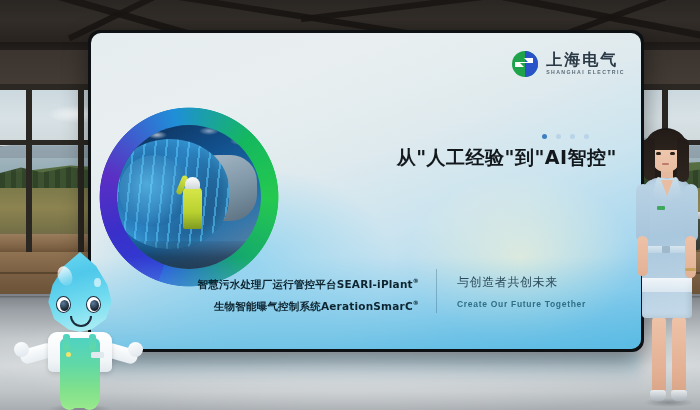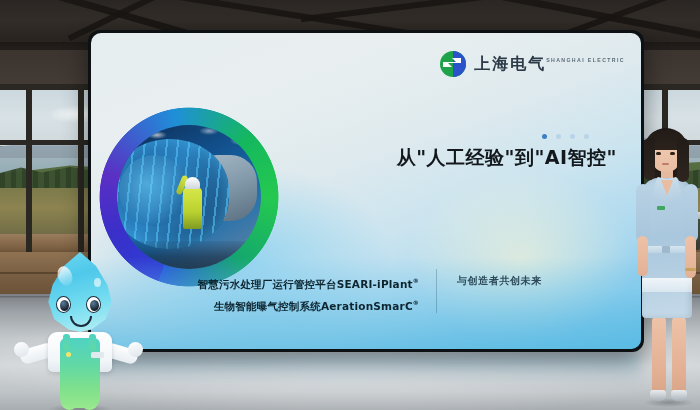--- a/index.html
+++ b/index.html
@@ -219,21 +219,21 @@
       radial-gradient(10px 4px at 92px 6px, rgba(255,255,255,.5), rgba(255,255,255,0)),
       radial-gradient(9px 4px at 122px 16px, rgba(255,255,255,.45), rgba(255,255,255,0));
   }
 
   
   .brand{
     position:absolute; right:16px; top:17px;
     display:flex; align-items:center; gap:7px;
   }
   .brand-mark{ position:relative; width:28px; height:28px; flex:0 0 auto; }
-  .brand-text{ display:flex; flex-direction:row; line-height:1; }
+  .brand-text{ display:flex; flex-direction:column; line-height:1; }
   .brand-cn{
     font-size:16px; font-weight:700; color:#2b3a46; letter-spacing:2px;
     font-family:"DejaVu Sans","Liberation Sans",sans-serif;
   }
   .brand-en{
     font-size:5.2px; font-weight:700; color:#5a6a76; letter-spacing:1.4px;
     margin-top:2px;
   }
 
   
@@ -271,21 +271,21 @@
     white-space:nowrap;
   }
   .band-l2{ margin-top:7px; }
   .sup{ font-size:6px; vertical-align:super; }
   .band-div{
     position:absolute; left:345px; top:12px; width:1px; height:44px;
     background:rgba(25,70,95,.28);
   }
   .band-right{ position:absolute; left:366px; top:17px; }
   .band-r1{
-    font-size:10px; font-weight:700; color:#2c4a5a; letter-spacing:.6px;
+    font-size:12px; font-weight:400; color:#2c4a5a; letter-spacing:.6px;
     font-family:"DejaVu Sans","Liberation Sans",sans-serif;
   }
   .band-r2{
     font-size:8.5px; font-weight:700; color:#2f6f86; letter-spacing:.7px;
     margin-top:8px;
   }
 
   
   .mascot{ position:absolute; left:18px; top:252px; width:122px; height:158px; }
   .m-head{
@@ -581,20 +581,21 @@
       </div>
 
       <div class="band">
         <div class="band-left">
           <div class="band-l1"><span>智慧污水处理厂运行管控平台SEARI-iPlant</span><span class="sup">®</span></div>
           <div class="band-l2"><span>生物智能曝气控制系统AerationSmarC</span><span class="sup">®</span></div>
         </div>
         <div class="band-div"></div>
         <div class="band-right">
           <div class="band-r1">与创造者共创未来</div>
+          <div class="band-r2">Create Our Future Together</div>
         </div>
       </div>
 
     </div>
   </div>
 
   <div class="mascot">
     <div class="m-shadow"></div>
     <div class="m-arm l"></div>
     <div class="m-arm r"></div>

